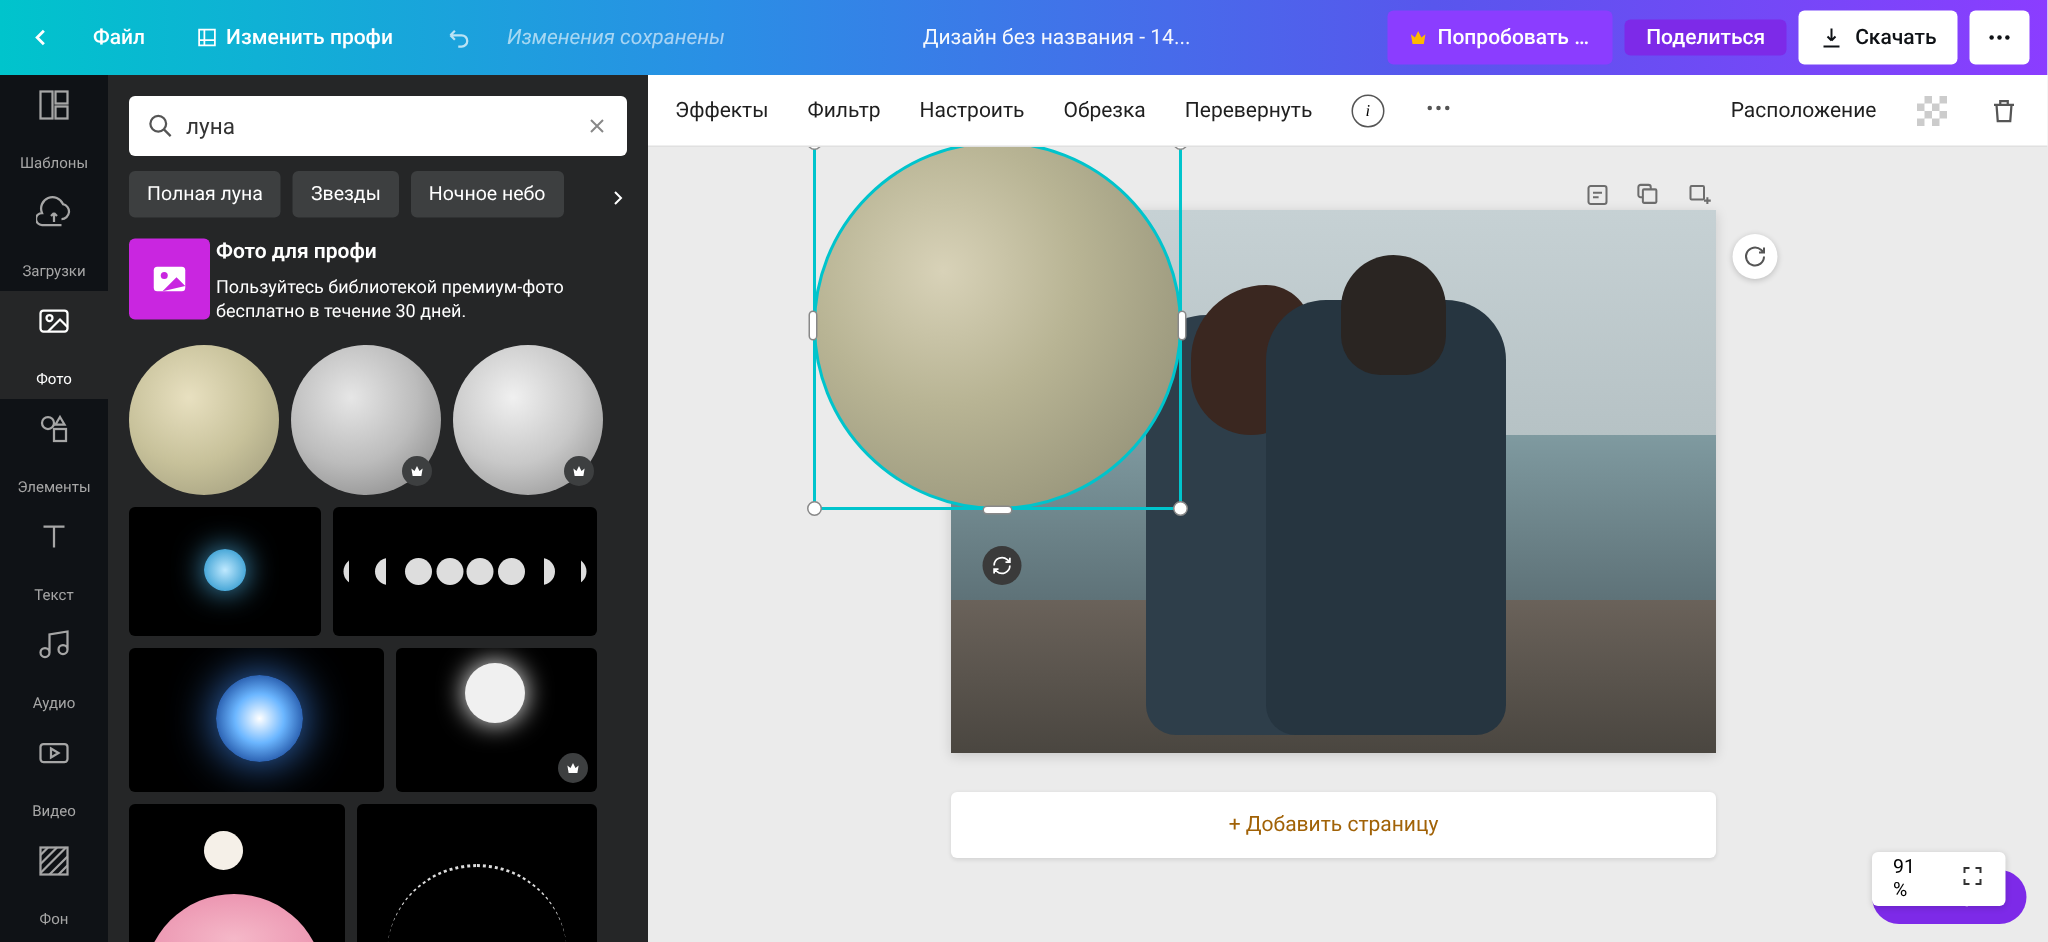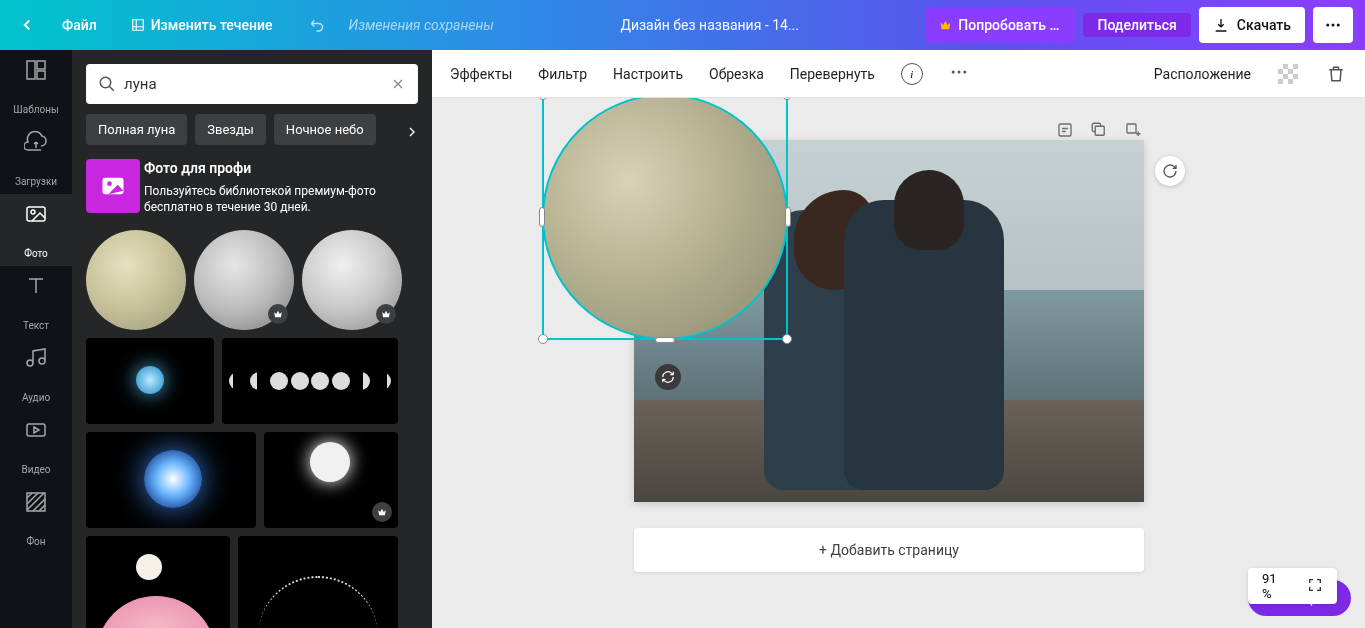--- a/index.html
+++ b/index.html
@@ -73,21 +73,21 @@
 .selbox { position: absolute; left: 110px; top: -4px; width: 246px; height: 246px; border: 2px solid #00c4cc; }
 .selbox .h { position: absolute; width: 10px; height: 10px; background: #fff; border: 1.5px solid #888; border-radius: 50%; }
 .selbox .h.tl { left: -6px; top: -6px; } .selbox .h.tr { right: -6px; top: -6px; }
 .selbox .h.bl { left: -6px; bottom: -6px; } .selbox .h.br { right: -6px; bottom: -6px; }
 .selbox .e { position: absolute; background: #fff; border: 1.5px solid #888; border-radius: 3px; }
 .selbox .e.b { left: calc(50% - 10px); bottom: -5px; width: 20px; height: 6px; }
 .selbox .e.l { top: calc(50% - 10px); left: -5px; width: 6px; height: 20px; }
 .selbox .e.r { top: calc(50% - 10px); right: -5px; width: 6px; height: 20px; }
 .rotbtn { position: absolute; left: 223px; top: 266px; width: 26px; height: 26px; background: #3a3a3a; border-radius: 50%; display: flex; align-items: center; justify-content: center; color: #fff; cursor: pointer; }
 
-.addpage { position: absolute; left: 202px; top: 430px; width: 510px; height: 44px; background: #fff; border-radius: 4px; display: flex; align-items: center; justify-content: center; font-size: 14px; color: #404040; cursor: pointer; box-shadow: 0 1px 3px rgba(0,0,0,.1); }
+.addpage { position: absolute; left: 202px; top: 430px; width: 510px; height: 44px; background: #fff; border-radius: 4px; display: flex; align-items: center; justify-content: center; font-size: 14px; color: #a16207; cursor: pointer; box-shadow: 0 1px 3px rgba(0,0,0,.1); }
 
 .zoombar { position: absolute; right: 14px; bottom: 12px; height: 36px; background: #fff; border-radius: 4px; box-shadow: 0 1px 4px rgba(0,0,0,.15); display: flex; align-items: center; padding: 0 14px; gap: 26px; font-size: 13px; }
 .zoombar .z { cursor: pointer; }
 .helpbtn-real { background: #7d2ae8; color: #fff; border-radius: 18px; height: 36px; padding: 0 16px; display: flex; align-items: center; gap: 8px; font-size: 14px; font-weight: 500; cursor: pointer; }
 .bottom-right { position: absolute; right: 14px; bottom: 12px; display: flex; gap: 10px; align-items: center; }
 
 
 .m1 { background: radial-gradient(circle at 40% 35%, #e8e0c0 0%, #c7c19a 50%, #9a9678 100%); }
 .m2 { background: radial-gradient(circle at 40% 35%, #e6e6e6 0%, #bcbcbc 50%, #7c7c7c 100%); }
 .m3 { background: radial-gradient(circle at 40% 35%, #f0f0f0 0%, #c8c8c8 50%, #888 100%); }
@@ -120,21 +120,21 @@
           <polyline points="15 18 9 12 15 6"></polyline>
         </svg>
     </div>
     <div class="tbtn">
         <span>Файл</span>
       </div>
     <div class="tbtn">
       <svg width="14" height="14" viewBox="0 0 24 24" fill="none" stroke="#fff" stroke-width="2">
           <path d="M21 3H3v18h18V3zM9 3v18M3 15h18"></path>
         </svg>
-      <span>Изменить течение</span>
+      <span>Изменить профи</span>
     </div>
     <div class="undo">
       <svg width="18" height="18" viewBox="0 0 24 24" fill="none" stroke="#fff" stroke-width="2" opacity=".7">
           <path d="M3 10h10a5 5 0 010 10h-3M3 10l4-4M3 10l4 4"></path>
         </svg>
     </div>
     <div class="saved">Изменения сохранены</div>
   </div>
   <div class="center">Дизайн без названия - 14...</div>
   <div class="right">
@@ -186,20 +186,30 @@
     </div>
     <div class="item active">
       <span class="icon">
           <svg width="24" height="24" viewBox="0 0 24 24" fill="none" stroke="currentColor" stroke-width="1.5">
             <rect x="3" y="5" width="18" height="14" rx="2"></rect>
             <circle cx="9" cy="10" r="2"></circle>
             <path d="M21 16l-5-5-8 8"></path>
           </svg>
         </span>
       <span>Фото</span>
+    </div>
+    <div class="item">
+      <span class="icon">
+          <svg width="24" height="24" viewBox="0 0 24 24" fill="none" stroke="currentColor" stroke-width="1.5">
+            <circle cx="8" cy="8" r="4"></circle>
+            <rect x="12" y="12" width="8" height="8"></rect>
+            <path d="M16 4l3 5h-6l3-5z"></path>
+          </svg>
+        </span>
+      <span>Элементы</span>
     </div>
     <div class="item">
       <span class="icon">
           <svg width="24" height="24" viewBox="0 0 24 24" fill="none" stroke="currentColor" stroke-width="1.5">
             <path d="M5 5h14M12 5v14"></path>
           </svg>
         </span>
       <span>Текст</span>
     </div>
     <div class="item">

